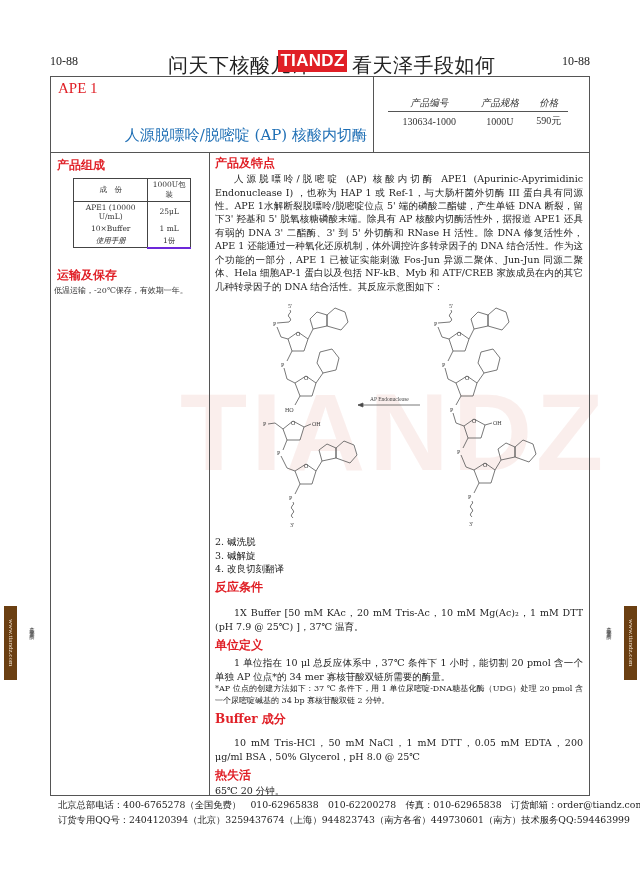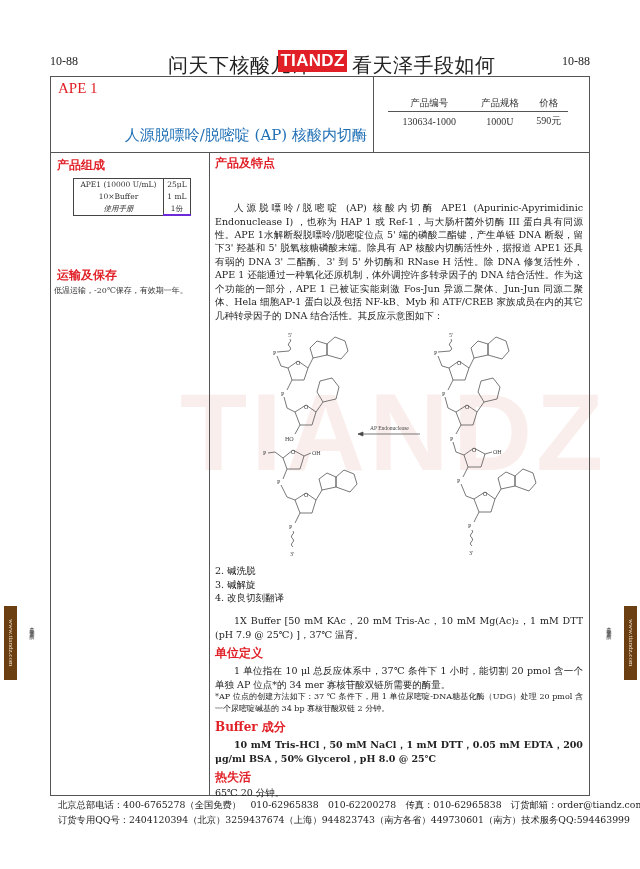--- a/index.html
+++ b/index.html
@@ -14,39 +14,39 @@
   .slogan.left { left: 118px; }
   .slogan.right { left: 302px; }
   .logo { position: absolute; left: 228px; top: 0; width: 69px; height: 22px; background: #e01f26; color: #fff; font-family: "Liberation Sans", sans-serif; font-weight: bold; font-size: 17px; text-align: center; line-height: 22px; letter-spacing: 0.3px; }
 
   .frame { position: absolute; left: 50px; top: 76px; width: 540px; height: 720px; border: 1.5px solid #555; }
   .top-left { position: absolute; left: 0; top: 0; width: 323px; height: 75px; border-right: 1px solid #555; }
   .product-code-title { position: absolute; left: 7px; top: 3px; color: #e01f26; font-size: 15px; font-family: "Liberation Serif", serif; }
   .product-name { position: absolute; right: 6px; top: 49px; color: #1f6fb5; font-size: 15px; font-family: "DejaVu Serif", serif; }
   .top-right { position: absolute; left: 323px; top: 0; width: 215px; height: 75px; }
   .price-table { position: absolute; left: 14px; top: 18px; width: 180px; font-size: 10px; border-collapse: collapse; }
-  .price-table th { font-weight: normal; color: #333; padding: 2px 0 1px; border-bottom: 1px solid #555; text-align: center; font-size: 9.5px; }
+  .price-table th { font-weight: normal; color: #333; padding: 2px 0 1px; border-bottom: 1px solid #555; text-align: center; font-size: 9.5px; font-style: italic; }
   .price-table td { color: #333; padding: 2px 0; text-align: center; font-family: "Liberation Serif", serif; font-size: 10px; }
 
   .hline { position: absolute; left: 0; top: 75px; width: 538px; height: 1px; background: #555; }
   .left-col { position: absolute; left: 0; top: 76px; width: 159px; height: 642px; border-right: 1px solid #555; }
   .right-col { position: absolute; left: 159px; top: 76px; width: 379px; height: 642px; }
 
   .section-title { color: #e01f26; font-size: 12px; font-weight: bold; font-family: "DejaVu Serif", serif; }
   .left-col .section-title { position: absolute; left: 6px; }
 
   .comp-table { position: absolute; left: 22px; top: 25px; width: 118px; border-collapse: collapse; font-size: 7.5px; }
   .comp-table th, .comp-table td { border: 1px solid #444; text-align: center; padding: 1px 2px; font-weight: normal; color: #333; line-height: 1.3; }
   .comp-table .no-inner td { border-top: none; border-bottom: none; }
 
   .storage-text { position: absolute; left: 3px; top: 132px; font-size: 8px; color: #333; white-space: nowrap; }
 
   .rc-content { position: absolute; left: 5px; top: 2px; width: 368px; font-size: 9.5px; line-height: 1.42; color: #222; }
   .para { text-align: justify; }
-  .indent { text-indent: 2em; margin-top: 29px; }
+  .indent { text-indent: 2em; }
   .small { font-size: 8px; line-height: 1.5; }
   .features-list div { line-height: 1.4; }
 
   .diagram { position: relative; width: 368px; height: 236px; margin-top: 2px; }
   .watermark { position: absolute; left: 180px; top: 382px; width: 420px; height: 100px; color: #f7e4e1; font-family: "Liberation Sans", sans-serif; font-weight: bold; font-size: 110px; line-height: 100px; letter-spacing: 4px; pointer-events: none; opacity: 0.6; }
 
   .footer { position: absolute; left: 58px; top: 797px; width: 534px; font-size: 9.3px; color: #222; line-height: 15px; white-space: nowrap; font-family: "DejaVu Serif", serif; }
 
   .side-tab { position: absolute; width: 13px; height: 74px; background: #6b3f12; color: #f0e0cc; font-size: 7px; writing-mode: vertical-rl; text-align: center; line-height: 13px; font-family: "Liberation Serif", serif; }
   .side-tab.left { left: 4px; top: 606px; }
@@ -88,20 +88,24 @@
       </tr>
     </tbody>
       </table>
   </div>
   <div class="hline"></div>
 
   <div class="left-col">
     <div class="section-title" style="top:4px;">产品组成</div>
     <table class="comp-table">
       <tbody>
+          <tr>
+        <th>成　份</th>
+        <th>1000U包装</th>
+      </tr>
       <tr class="no-inner">
         <td style="border-top:1px solid #444;">APE1 (10000 U/mL)</td>
         <td style="border-top:1px solid #444;">25μL</td>
       </tr>
       <tr class="no-inner">
         <td>10×Buffer</td>
         <td>1 mL</td>
       </tr>
       <tr class="no-inner">
         <td style="border-bottom:1px solid #444;font-style:italic;">使用手册</td>
@@ -222,28 +226,29 @@
           </g>
         </svg>
       </div>
 
       <div class="features-list" style="margin-top:4px;">
         <div>2.  碱洗脱</div>
         <div>3.  碱解旋</div>
         <div>4.  改良切刻翻译</div>
       </div>
 
+      <div class="section-title" style="margin-top:4px;">反应条件</div>
       <div class="para indent" style="margin-top:10px;">1X Buffer  [50 mM KAc，20 mM Tris-Ac，10 mM Mg(Ac)₂，1 mM DTT (pH 7.9 @ 25℃) ]，37℃ 温育。</div>
 
       <div class="section-title" style="margin-top:4px;">单位定义</div>
       <div class="para indent" style="margin-top:2px;">1 单位指在 10 μl 总反应体系中，37℃ 条件下 1 小时，能切割 20 pmol 含一个单独 AP 位点*的 34 mer 寡核苷酸双链所需要的酶量。</div>
       <div class="para small">*AP 位点的创建方法如下：37 ℃ 条件下，用 1 单位尿嘧啶-DNA糖基化酶（UDG）处理 20 pmol 含一个尿嘧啶碱基的 34 bp 寡核苷酸双链 2 分钟。</div>
 
       <div class="section-title" style="margin-top:4px;">Buffer 成分</div>
-      <div class="para indent" style="margin-top:2px;font-weight:bold;">10 mM Tris-HCl，50 mM NaCl，1 mM DTT，0.05 mM EDTA，200 μg/ml BSA，50% Glycerol，pH 8.0 @ 25℃</div>
+      <div class="para indent" style="margin-top:8px;">10 mM Tris-HCl，50 mM NaCl，1 mM DTT，0.05 mM EDTA，200 μg/ml BSA，50% Glycerol，pH 8.0 @ 25℃</div>
 
       <div class="section-title" style="margin-top:4px;">热失活</div>
       <div class="para" style="margin-top:0;">65℃ 20 分钟。</div>
     </div>
   </div>
 </div>
 
 <div class="footer">
   <div>北京总部电话：400-6765278（全国免费）　010-62965838　010-62200278　传真：010-62965838　订货邮箱：order@tiandz.com</div>
   <div>订货专用QQ号：2404120394（北京）3259437674（上海）944823743（南方各省）449730601（南方）技术服务QQ:594463999</div>

